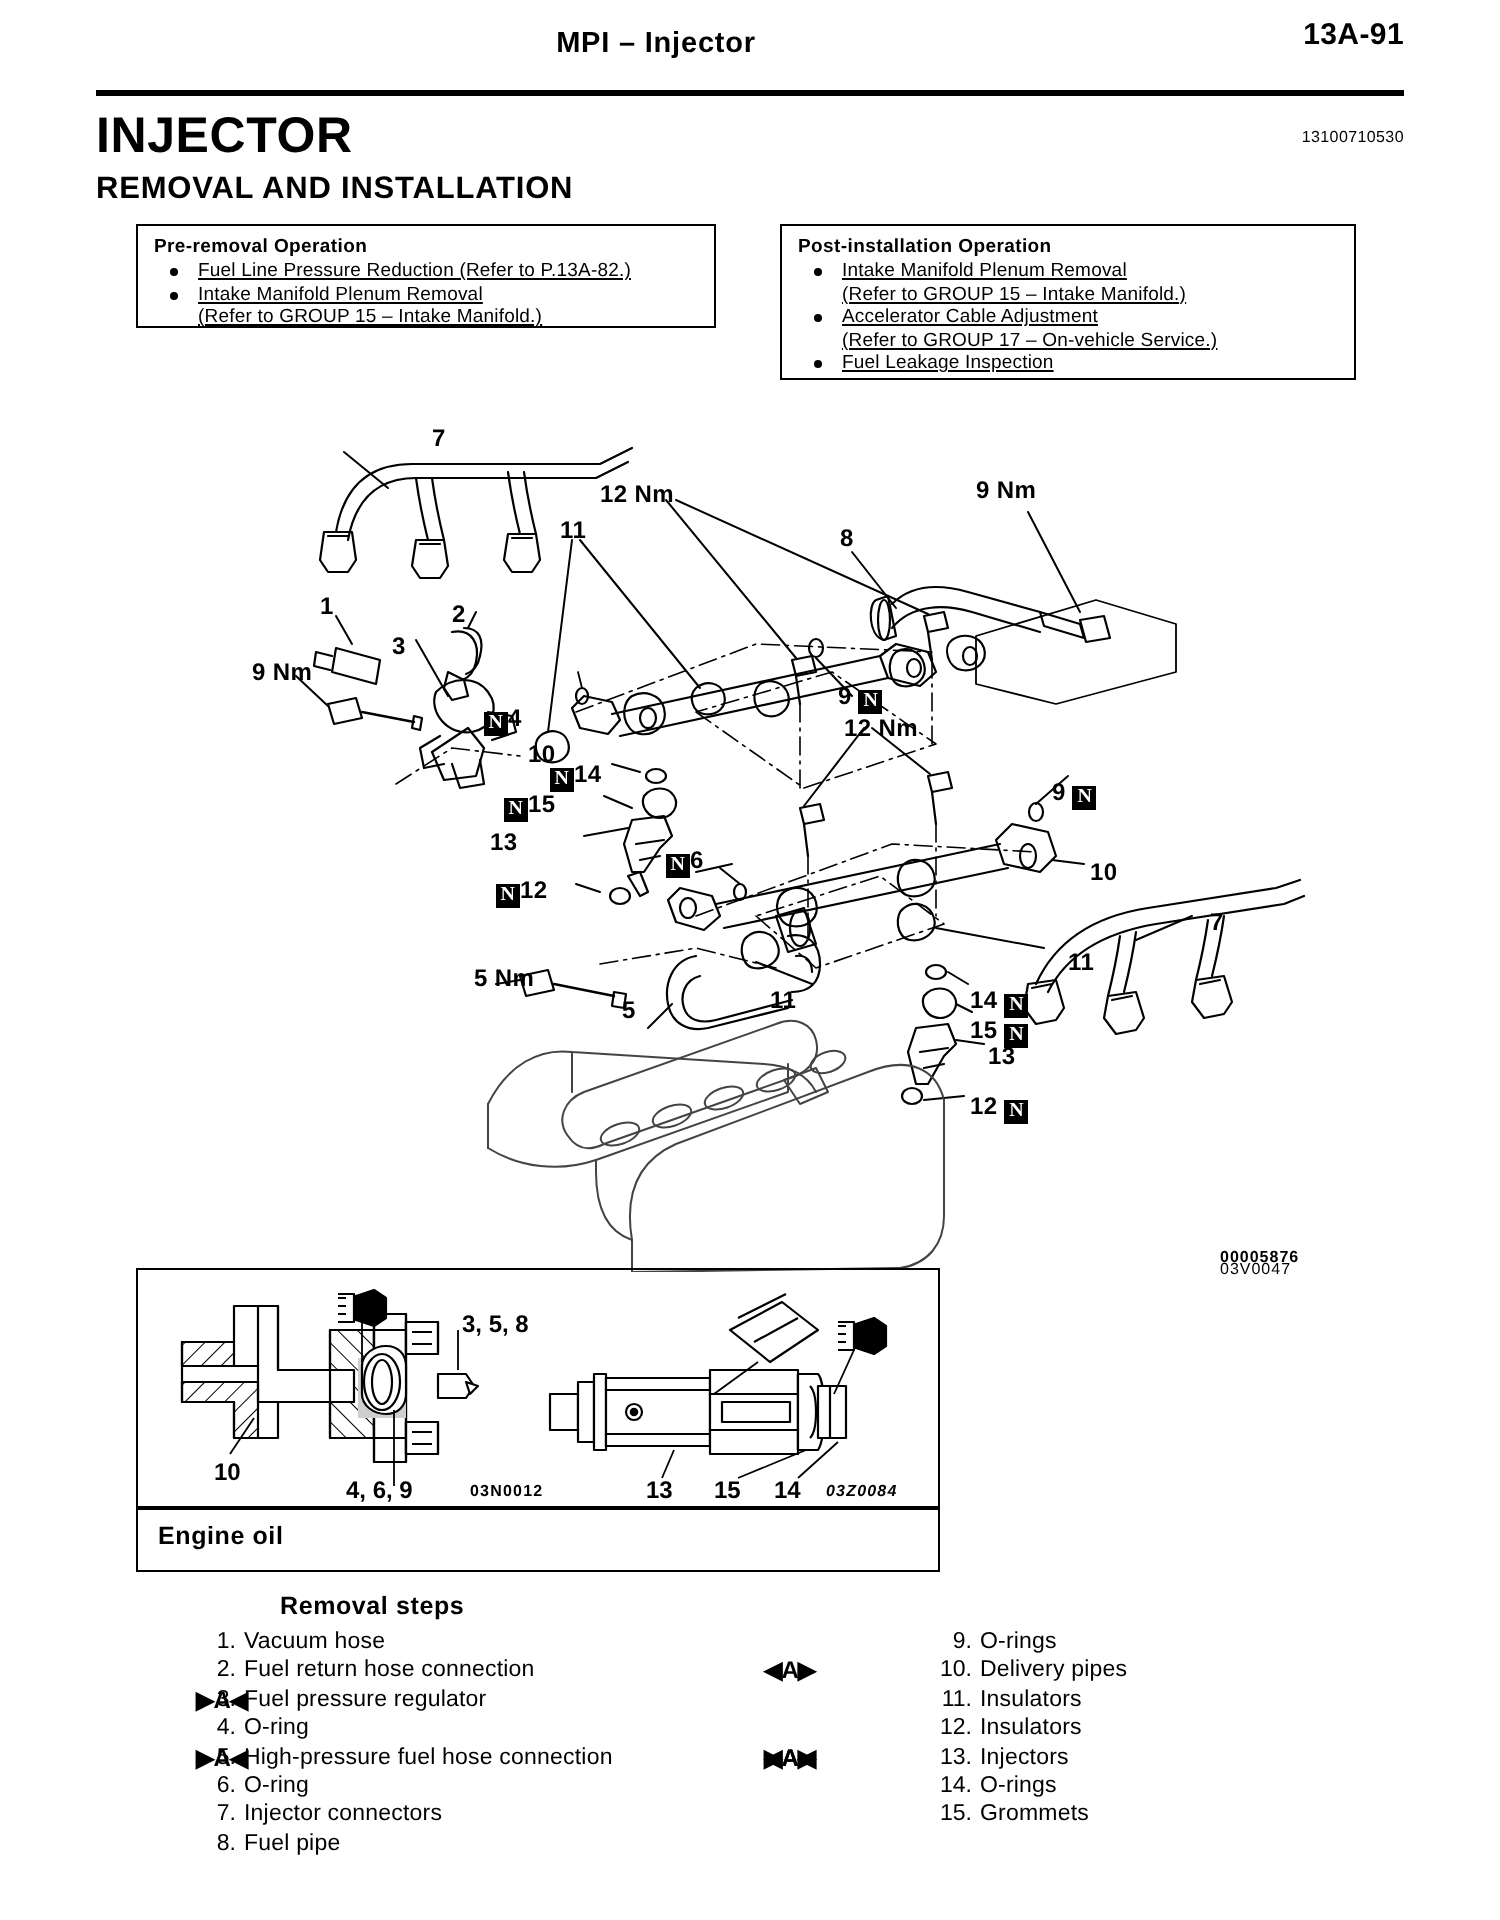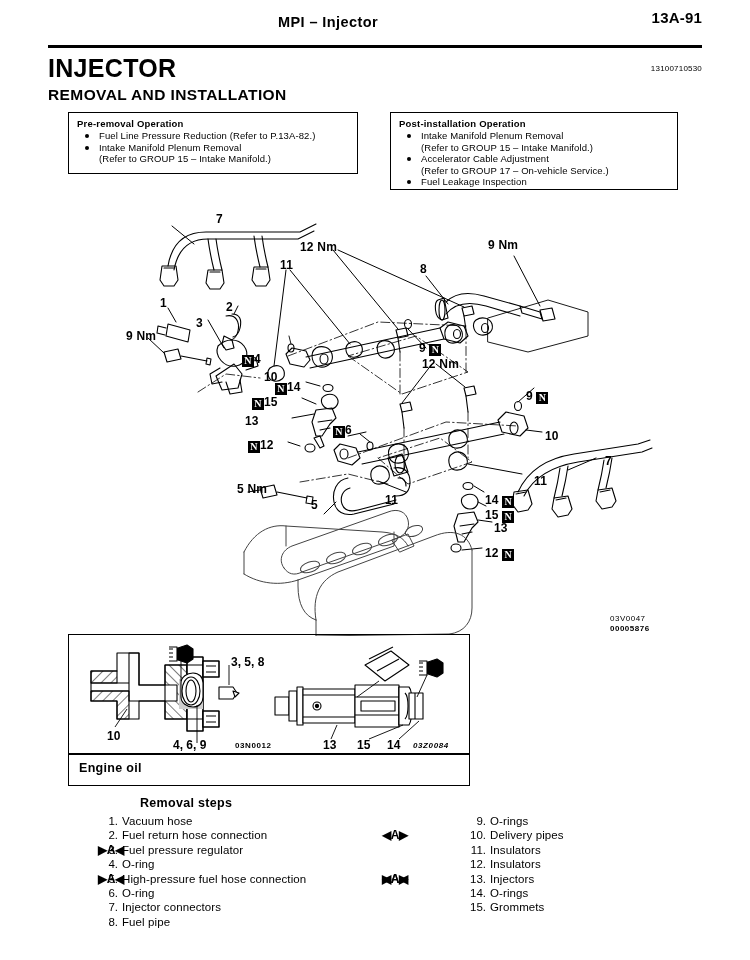--- a/index.html
+++ b/index.html
@@ -76,29 +76,29 @@
     letter-spacing: 0.4px;
   }
 
   
   .op-box {
     position: absolute;
     border: 1.5px solid #000;
     box-sizing: border-box;
     padding: 5px 8px 6px 8px;
   }
-  .op-box.pre  { left: 68px;  top: 112px; width: 290px; height: 62px; }
+  .op-box.pre  { left: 68px;  top: 112px; width: 290px; height: 52px; }
   .op-box.post { left: 390px; top: 112px; width: 288px; height: 78px; }
   .op-title {
     font-size: 9.5px;
     font-weight: bold;
     margin: 0 0 1px 0;
     letter-spacing: 0.2px;
   }
-  .op-list { list-style: none; margin: 0; padding: 0; }
+  .op-list { list-style: none; margin: 0; padding: 0; text-decoration: underline; }
   .op-item {
     position: relative;
     padding-left: 22px;
     font-size: 9.5px;
     line-height: 11.5px;
     letter-spacing: 0.1px;
   }
   .op-bullet {
     position: absolute;
     left: 8px;
@@ -525,21 +525,21 @@
   <div class="dlabel" style="left:204px; top:199px;"><span class="nbox">N</span><span>15</span></div>
   <div class="dlabel" style="left:200px; top:242px;"><span class="nbox">N</span><span>12</span></div>
   <div class="dlabel" style="left:285px; top:227px;"><span class="nbox">N</span><span>6</span></div>
 
   <div class="dlabel" style="left:371px; top:145px;"><span>9 </span><span class="nbox">N</span></div>
   <div class="dlabel" style="left:478px; top:193px;"><span>9 </span><span class="nbox">N</span></div>
   <div class="dlabel" style="left:437px; top:297px;"><span>14 </span><span class="nbox">N</span></div>
   <div class="dlabel" style="left:437px; top:312px;"><span>15 </span><span class="nbox">N</span></div>
   <div class="dlabel" style="left:437px; top:350px;"><span>12 </span><span class="nbox">N</span></div>
 
-  <div class="draw-code" style="left:562px; top:418px;">03V0047</div>
+  <div class="draw-code" style="left:562px; top:434px;">03V0047</div>
   <div class="draw-code b" style="left:562px; top:428px;">00005876</div>
 </div>
 
 <div class="detail-box">
   <div class="detail-inner">
     <svg width="400" height="118" viewBox="0 0 400 118">
 
       <g stroke="#000" stroke-width="1.1" fill="none" stroke-linejoin="round">
 
         <path d="M22 36 L22 66 L48 66 L48 84 L70 84 L70 66 L96 66 L96 84 L118 84 L118 30 L96 30 L96 50 L70 50 L70 18 L48 18 L48 36 Z" fill="#fff"></path>

